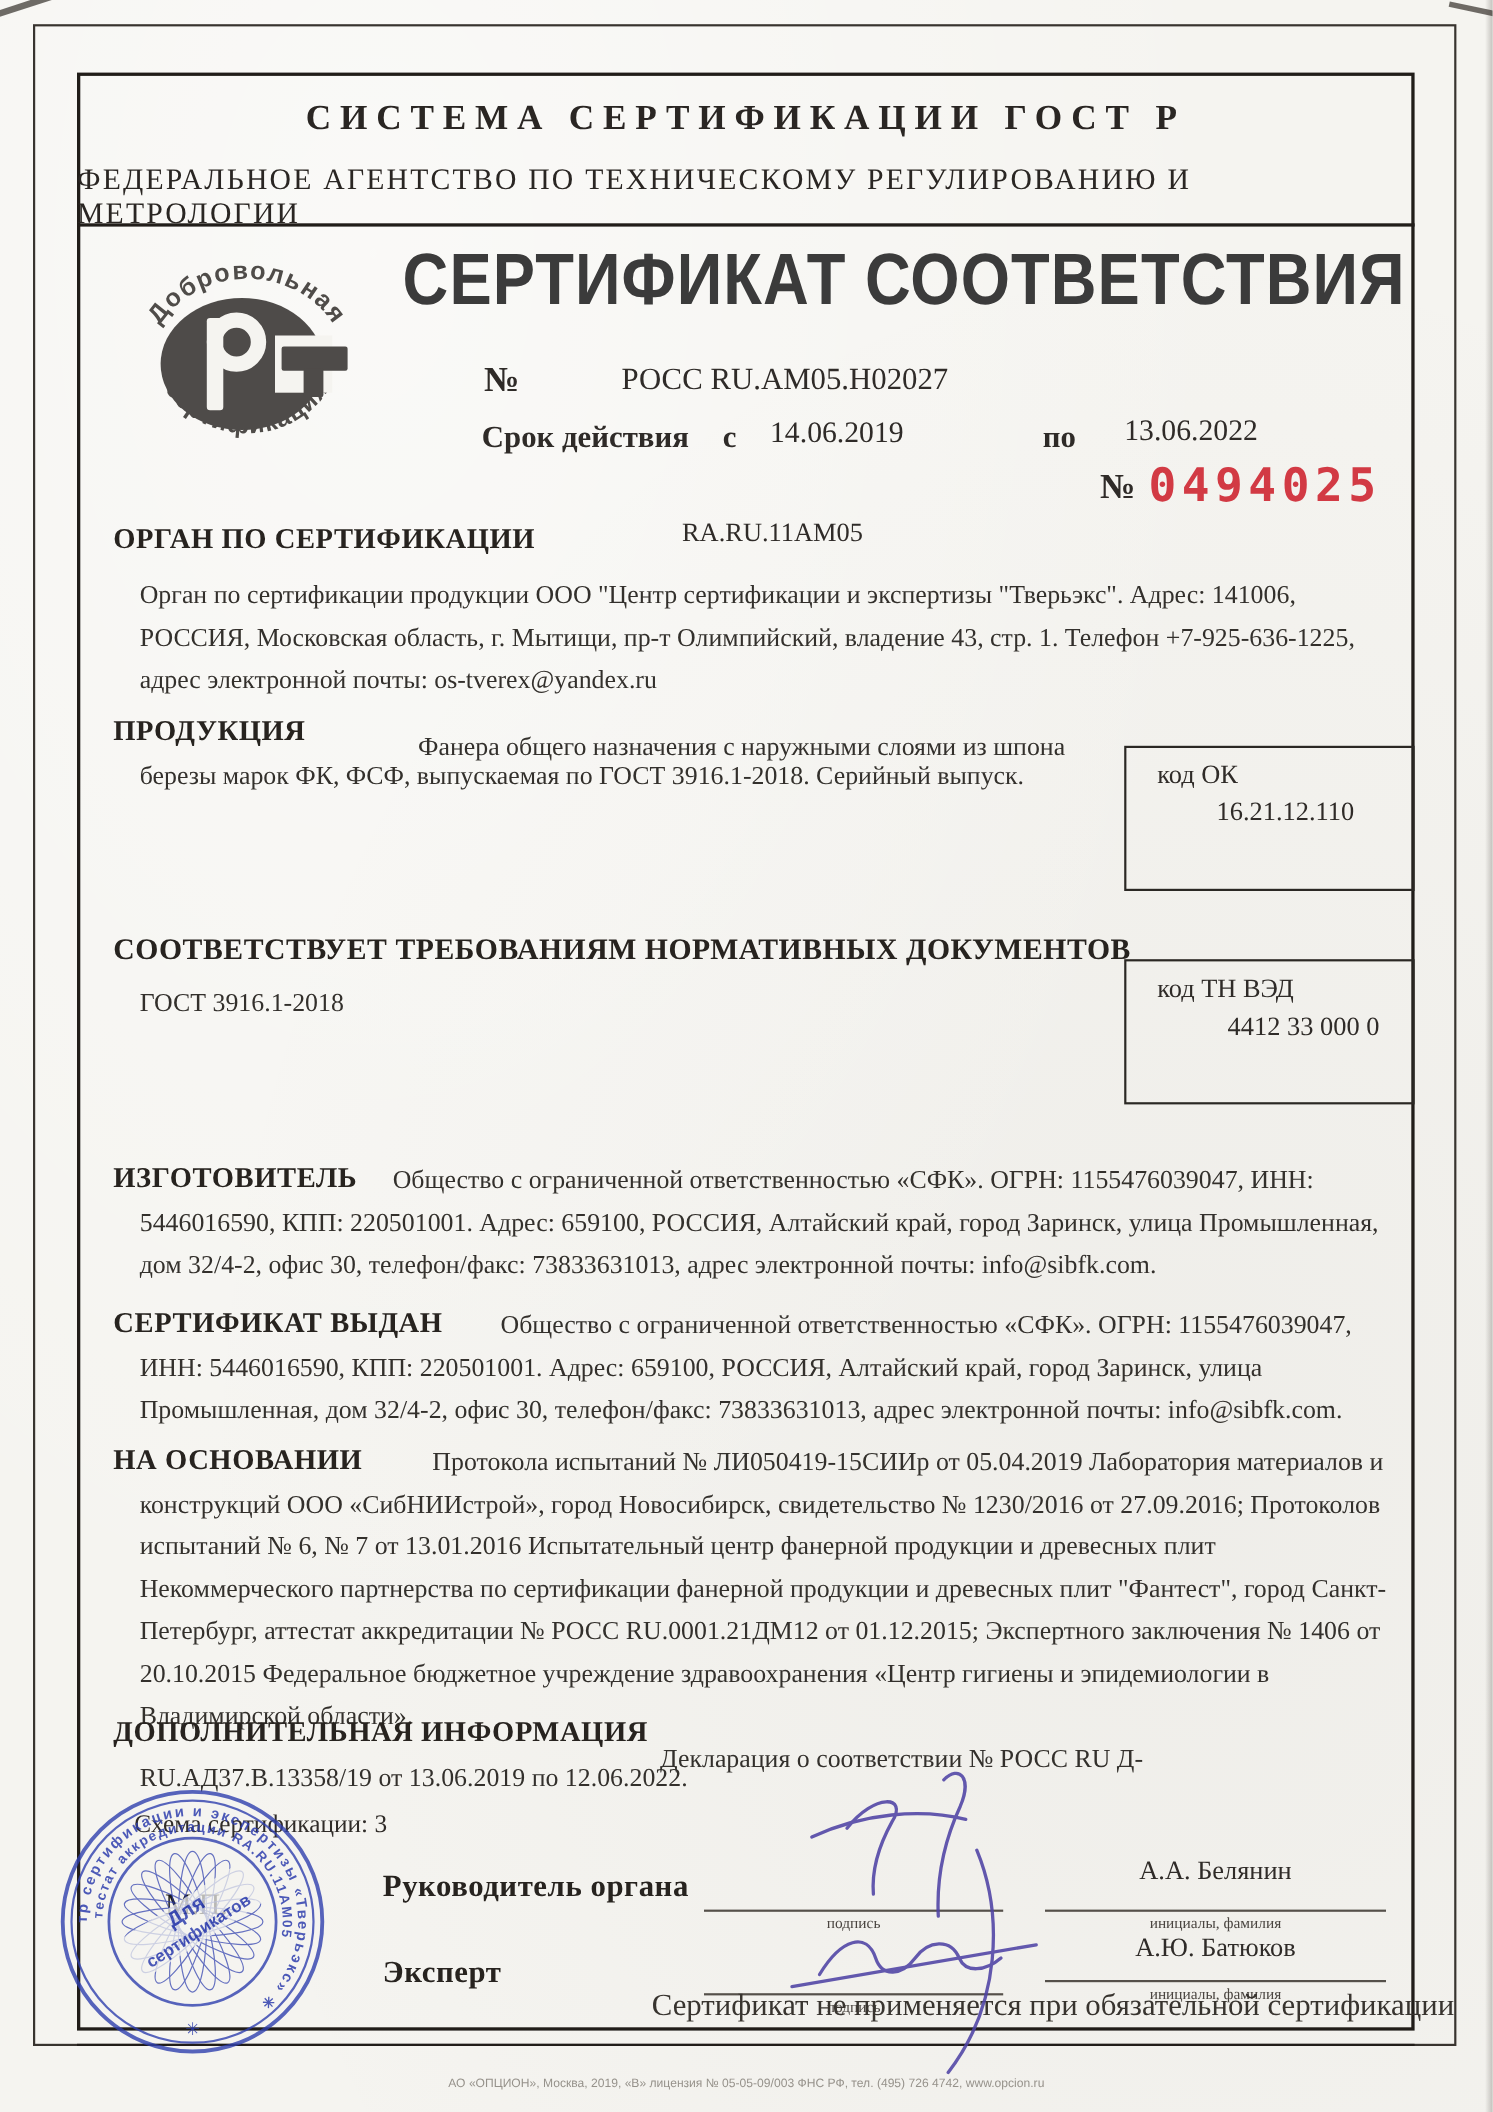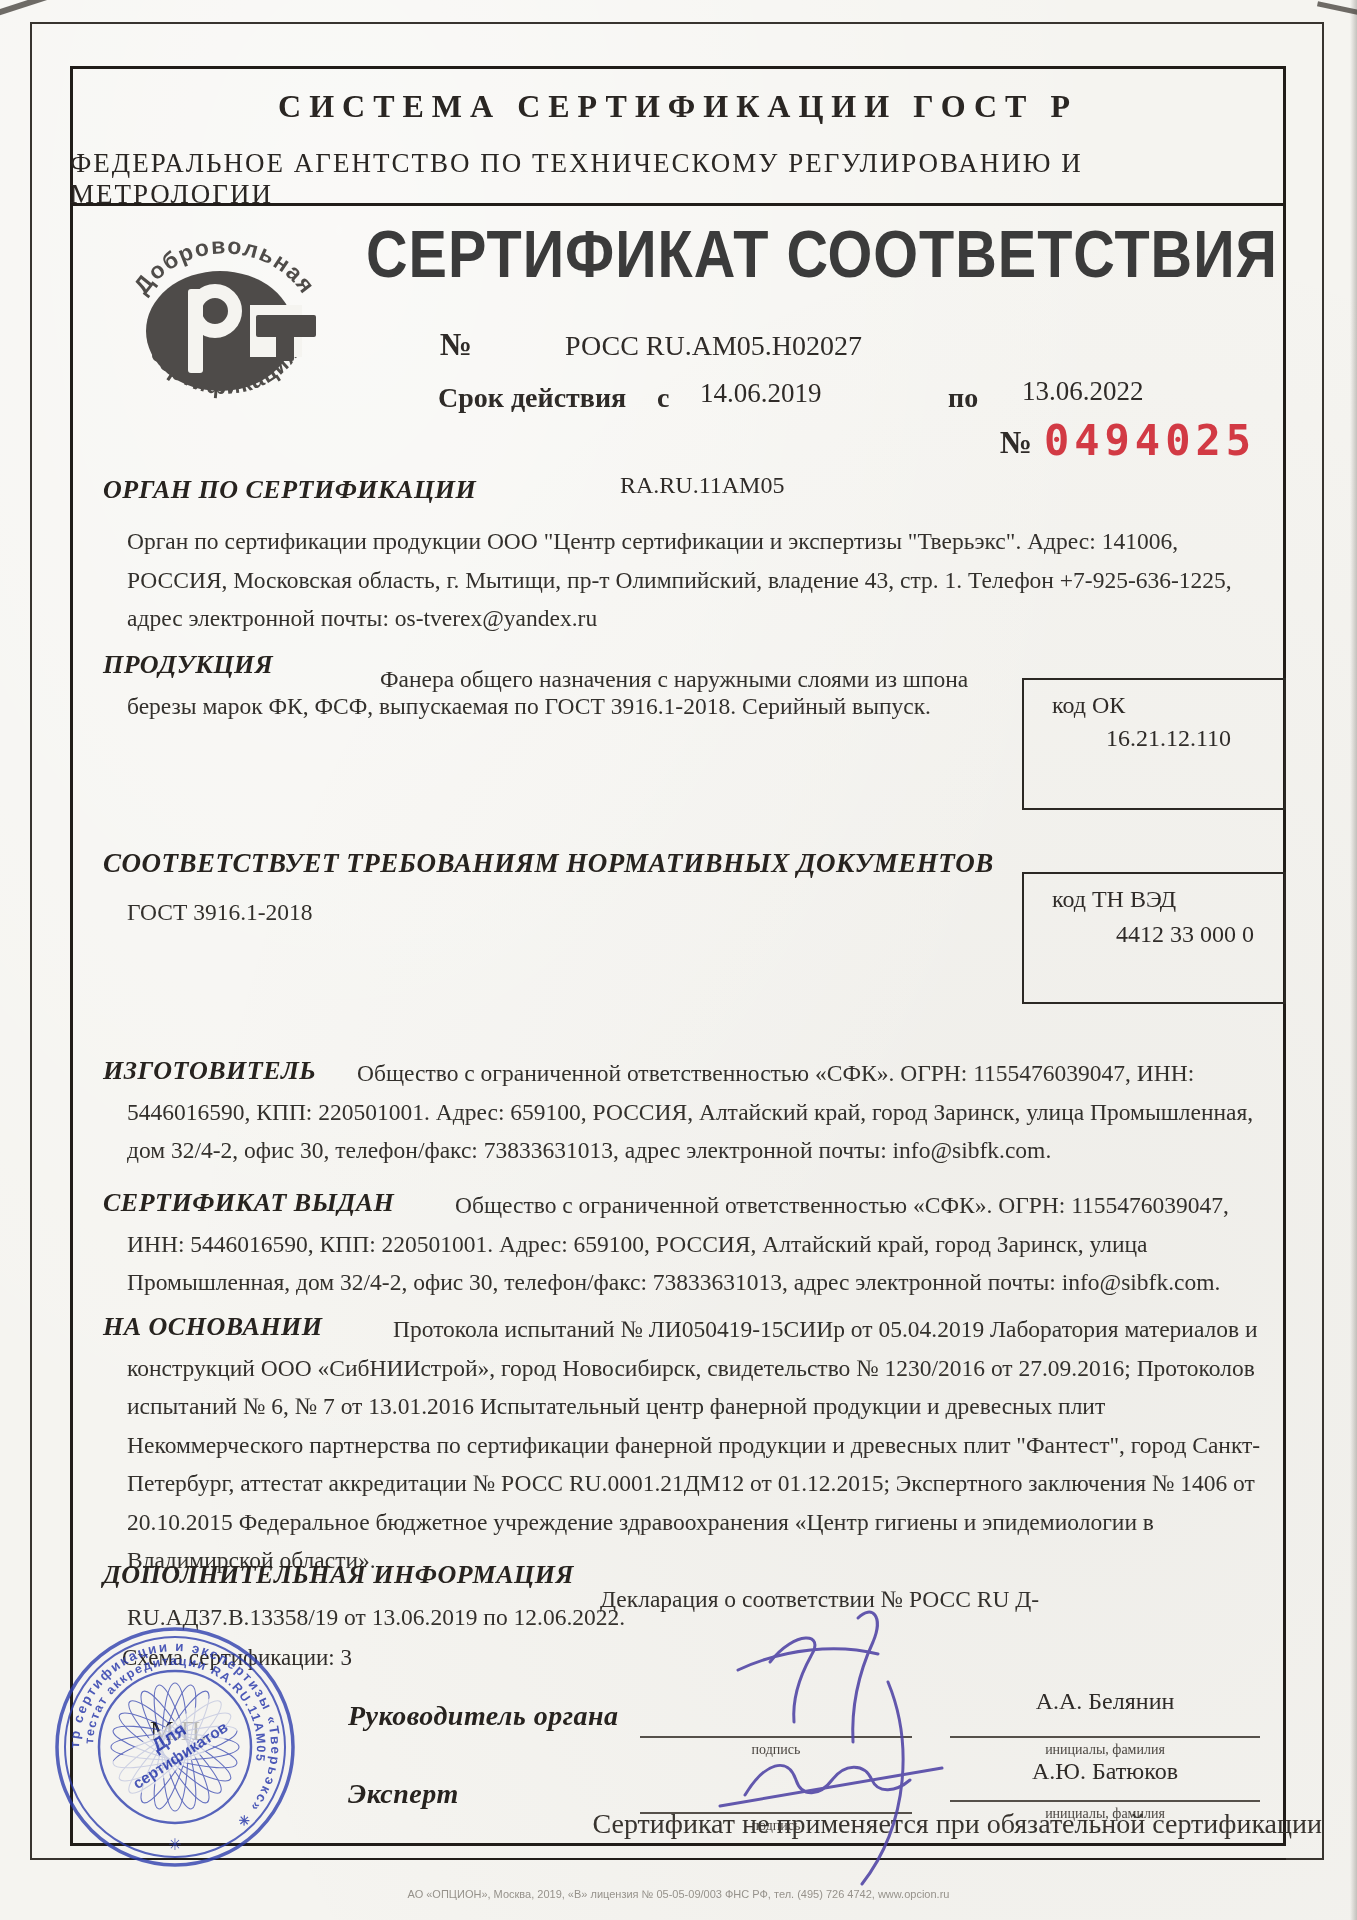--- a/index.html
+++ b/index.html
@@ -19,21 +19,21 @@
   .frame-inner{position:absolute;left:70px;top:66px;width:1216px;height:1780px;
     border:3px solid #211d19; box-sizing:border-box;}
   .rule{position:absolute;background:#211d19;}
   .hdr1{left:70px;top:88px;width:1216px;text-align:center;font-weight:bold;
     font-size:32px;letter-spacing:8px;color:#2a2623;}
   .hdr2{left:70px;top:148px;width:1020px;text-align:left;font-weight:normal;
     font-size:27px;letter-spacing:2px;color:#2a2623;}
   .doc-title{left:366px;top:216px;width:900px;font-family:"Liberation Sans",sans-serif;
     font-weight:bold;font-size:60px;color:#3b3b3b;letter-spacing:1px;
     transform:scale(.96,1.1);transform-origin:left top;white-space:nowrap;}
-  .lbl{font-weight:bold;font-size:26px;color:#27231f;letter-spacing:.5px;white-space:nowrap;font-style:italic;}
+  .lbl{font-weight:bold;font-size:26px;color:#27231f;letter-spacing:.5px;white-space:nowrap;}
   .body-txt{font-size:23.5px;line-height:38.5px;color:#33302c;}
   .cap{font-size:14px;color:#4a4540;}
   .sigline{position:absolute;height:2px;background:#55504a;}
   .codebox{position:absolute;left:1022px;width:264px;height:132px;
     border:2.5px solid #2b2824;box-sizing:border-box;background:rgba(245,244,240,.0);}
   .rednum{font-family:"DejaVu Sans Mono", monospace;font-size:42px;letter-spacing:5px;
     color:#d23a44;font-weight:bold;}
   .corner{position:absolute;background:#403c37;opacity:.75;}
   .name{font-size:24px;color:#2f2b28;text-align:center;}
 </style>

